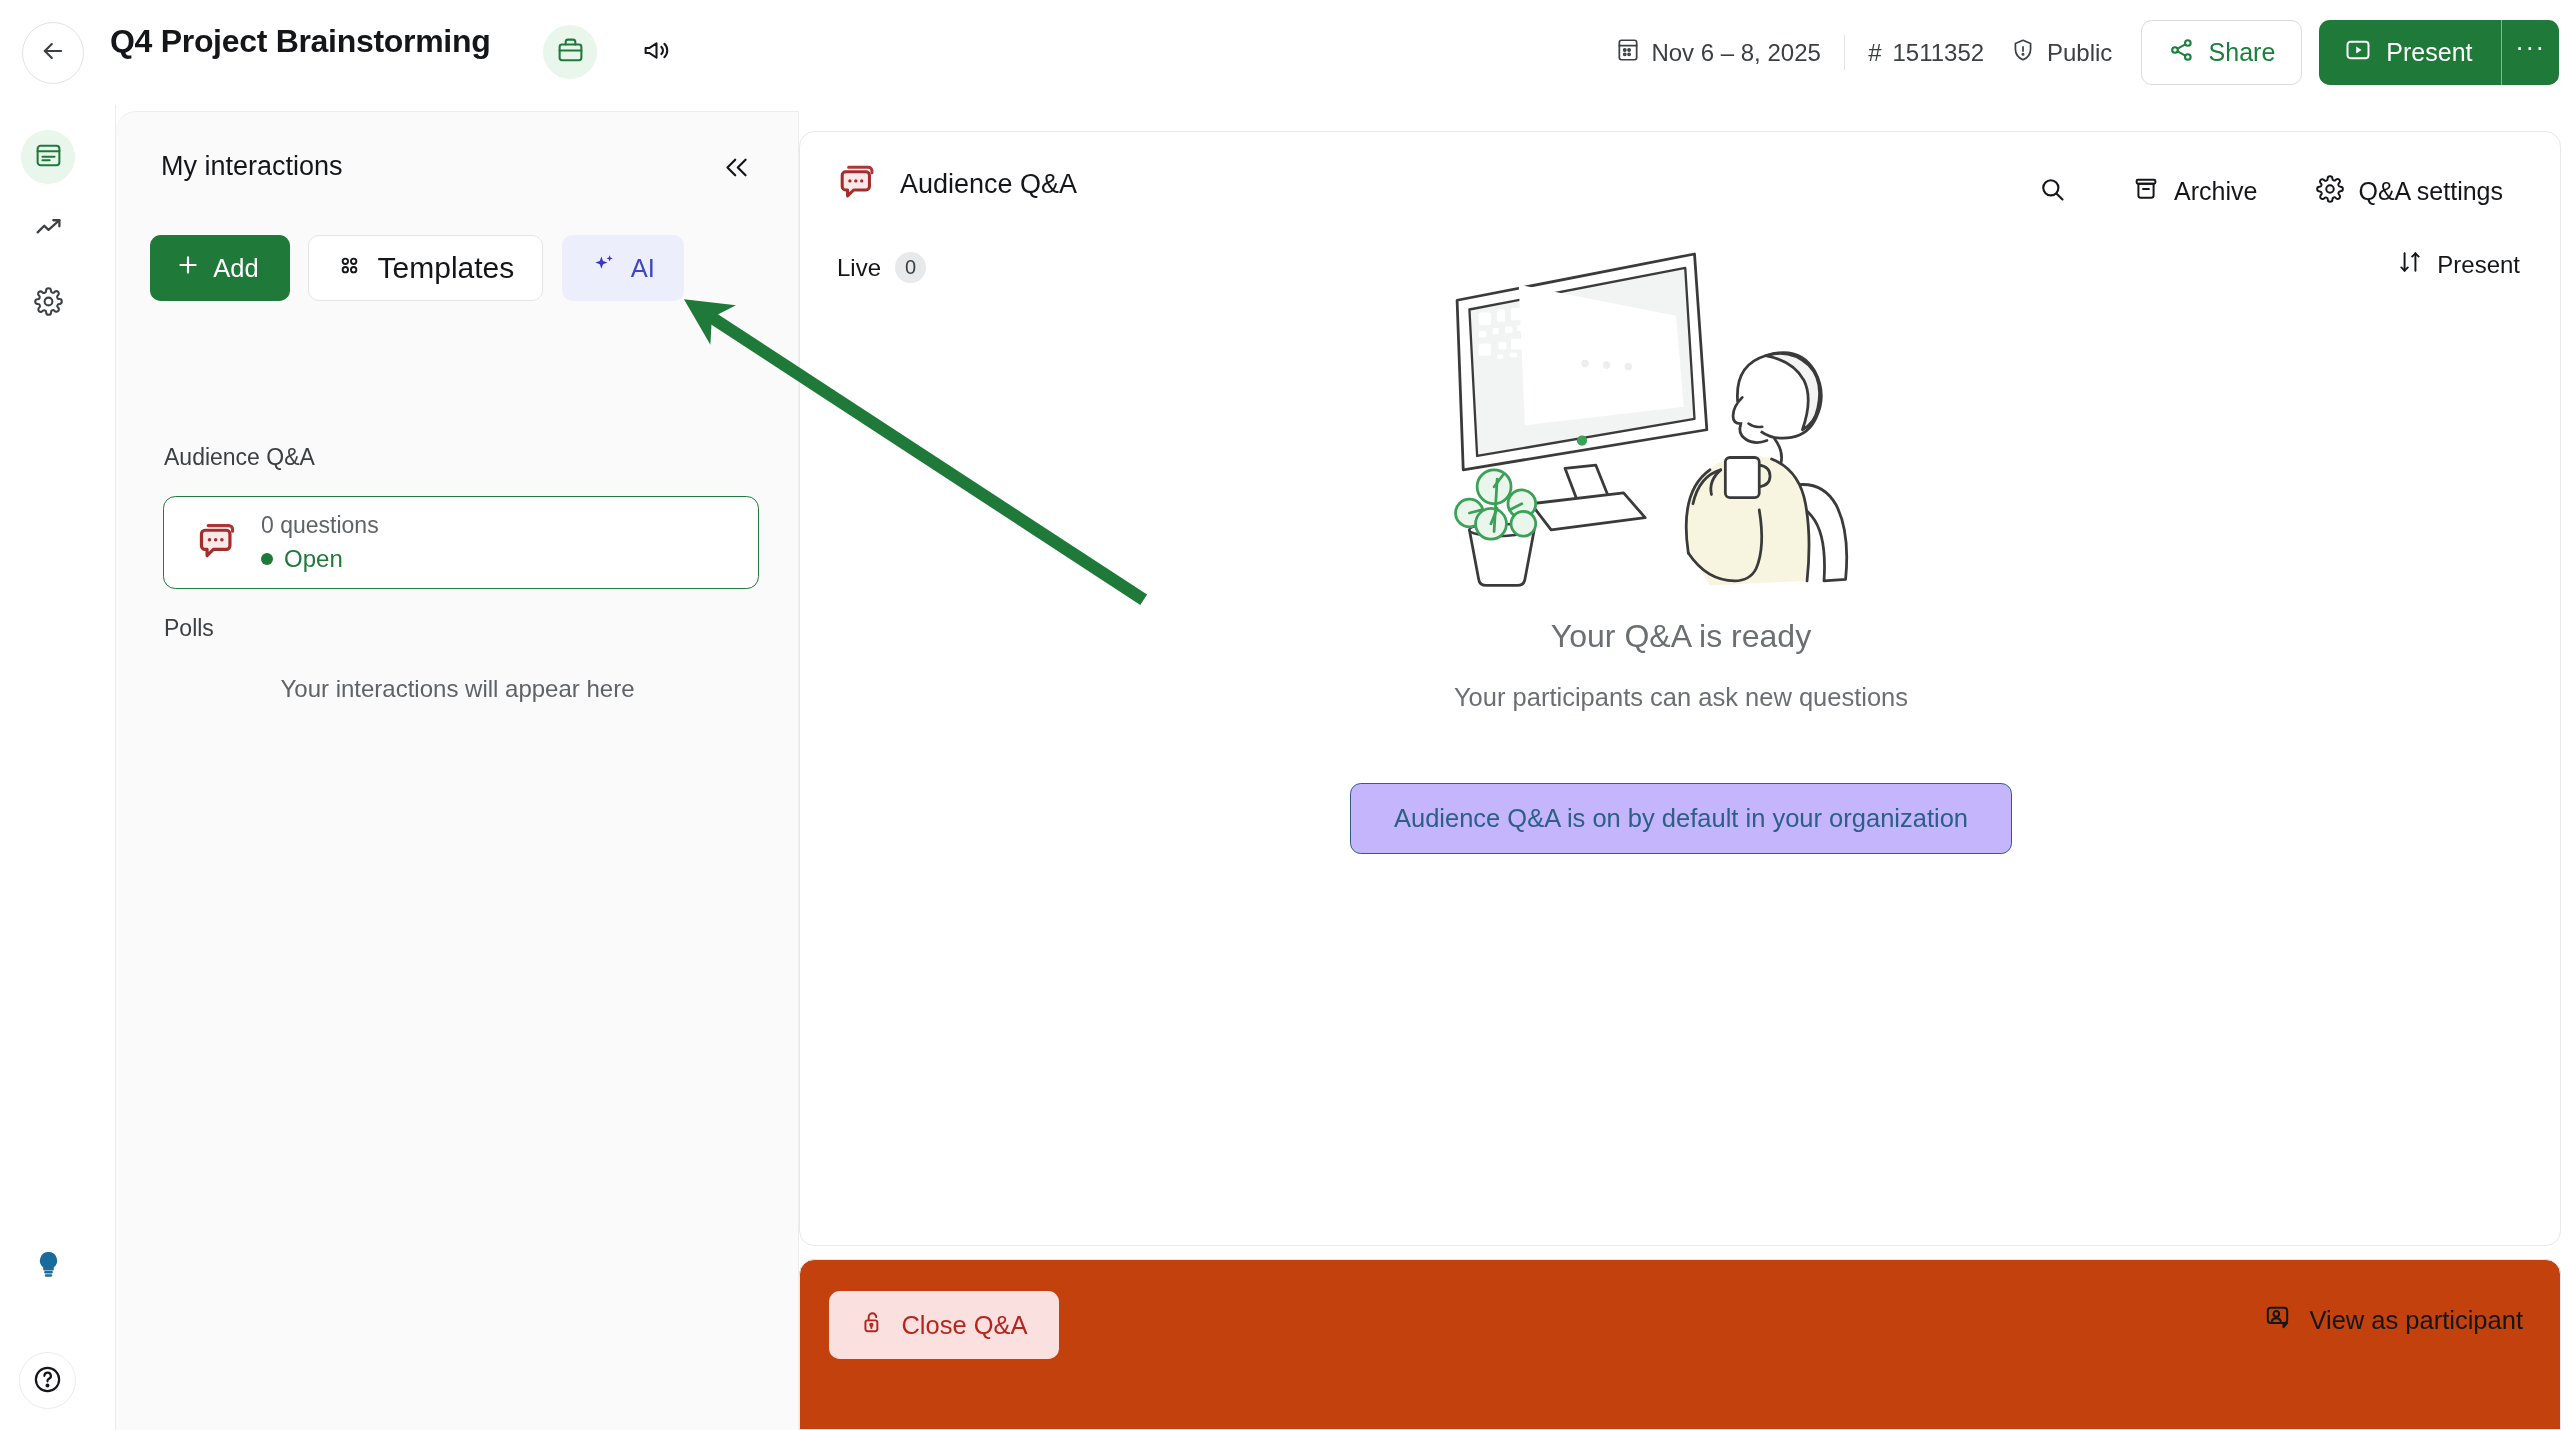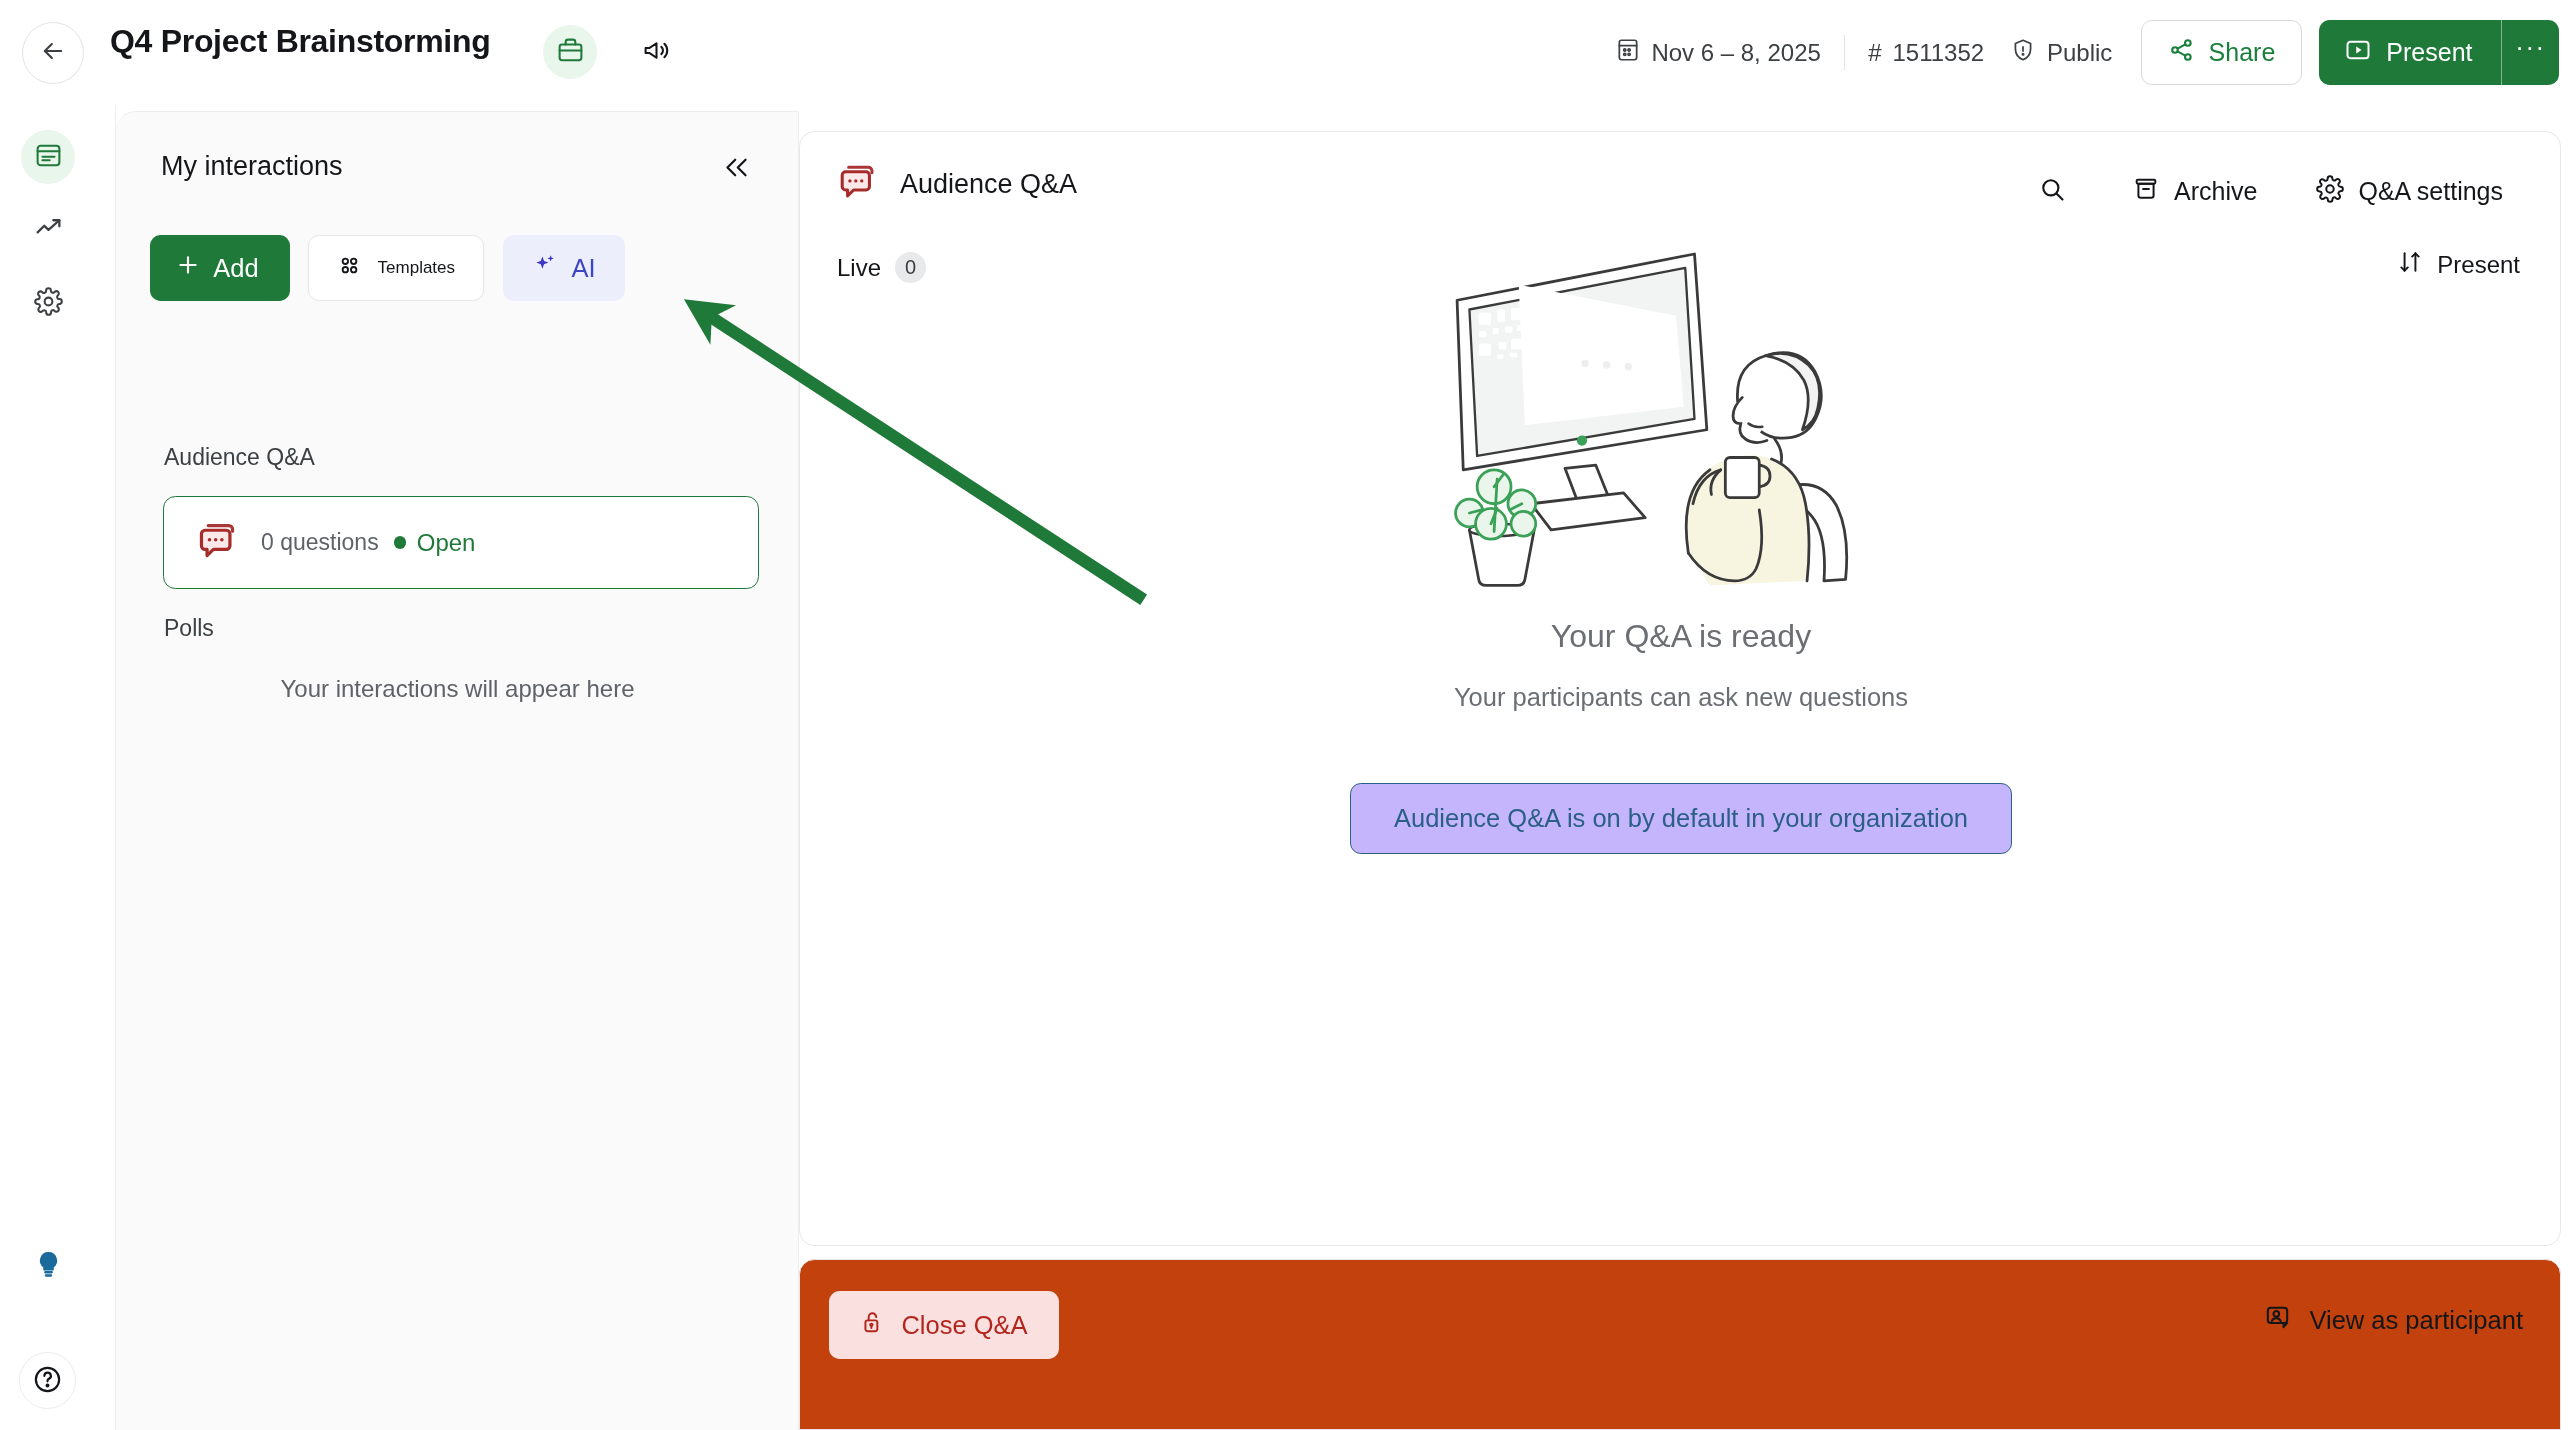--- a/index.html
+++ b/index.html
@@ -119,39 +119,39 @@
   .btn-add {
     display: flex; align-items: center; gap: 12.3px;
     height: 66px; padding: 0 31px 0 25px;
     background: #1f7a3a; color: #fff; border-radius: 10.8px;
     font-size: 25.5px; cursor: pointer; border: none;
   }
   .btn-templates {
     display: flex; align-items: center; gap: 15.4px;
     height: 66px; padding: 0 28px;
     background: #fff; border: 1.5px solid #e4e5e6; border-radius: 10.8px;
-    font-size: 17px; color: #14161a; cursor: pointer;
+    font-size: 30px; color: #14161a; cursor: pointer;
   }
   .btn-ai {
     display: flex; align-items: center; gap: 14px;
     height: 66px; padding: 0 29px;
     background: #eceefb; border: none; border-radius: 10.8px;
     font-size: 25.5px; color: #3d46c4; cursor: pointer;
   }
   .sb-section-label {
     position: absolute; left: 48px; font-size: 23px; color: #3c4043;
   }
   .qa-card {
     position: absolute; left: 47px; top: 384px;
     width: 596px; height: 93px;
     background: #ffffff; border: 1.5px solid #1f7a3a; border-radius: 12.3px;
     display: flex; align-items: center; gap: 20px; padding-left: 32px;
     cursor: pointer;
   }
-  .qa-card-text { display: flex; flex-direction: row; gap: 15px; }
+  .qa-card-text { display: flex; flex-direction: column; gap: 6px; }
   .qa-q-count { font-size: 23px; color: #5f6368; }
   .qa-status { display: flex; align-items: center; gap: 10.8px; font-size: 24px; color: #1f7a3a; }
   .status-dot { width: 12.3px; height: 12.3px; border-radius: 50%; background: #1f7a3a; display:inline-block; }
   .polls-empty {
     position: absolute; left: 0; top: 563px; width: 683px;
     text-align: center; font-size: 24px; color: #5f6368;
   }
 
   
   .main-card {

